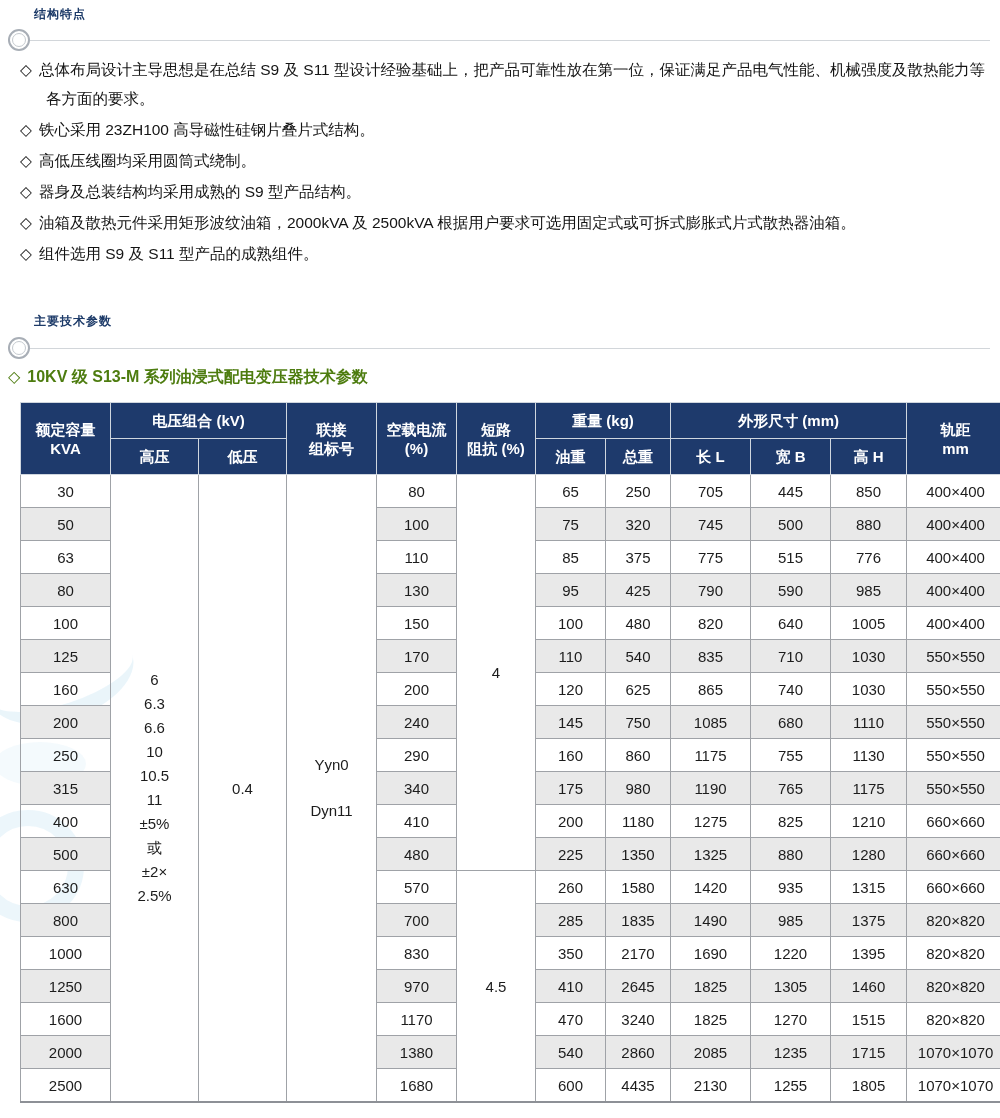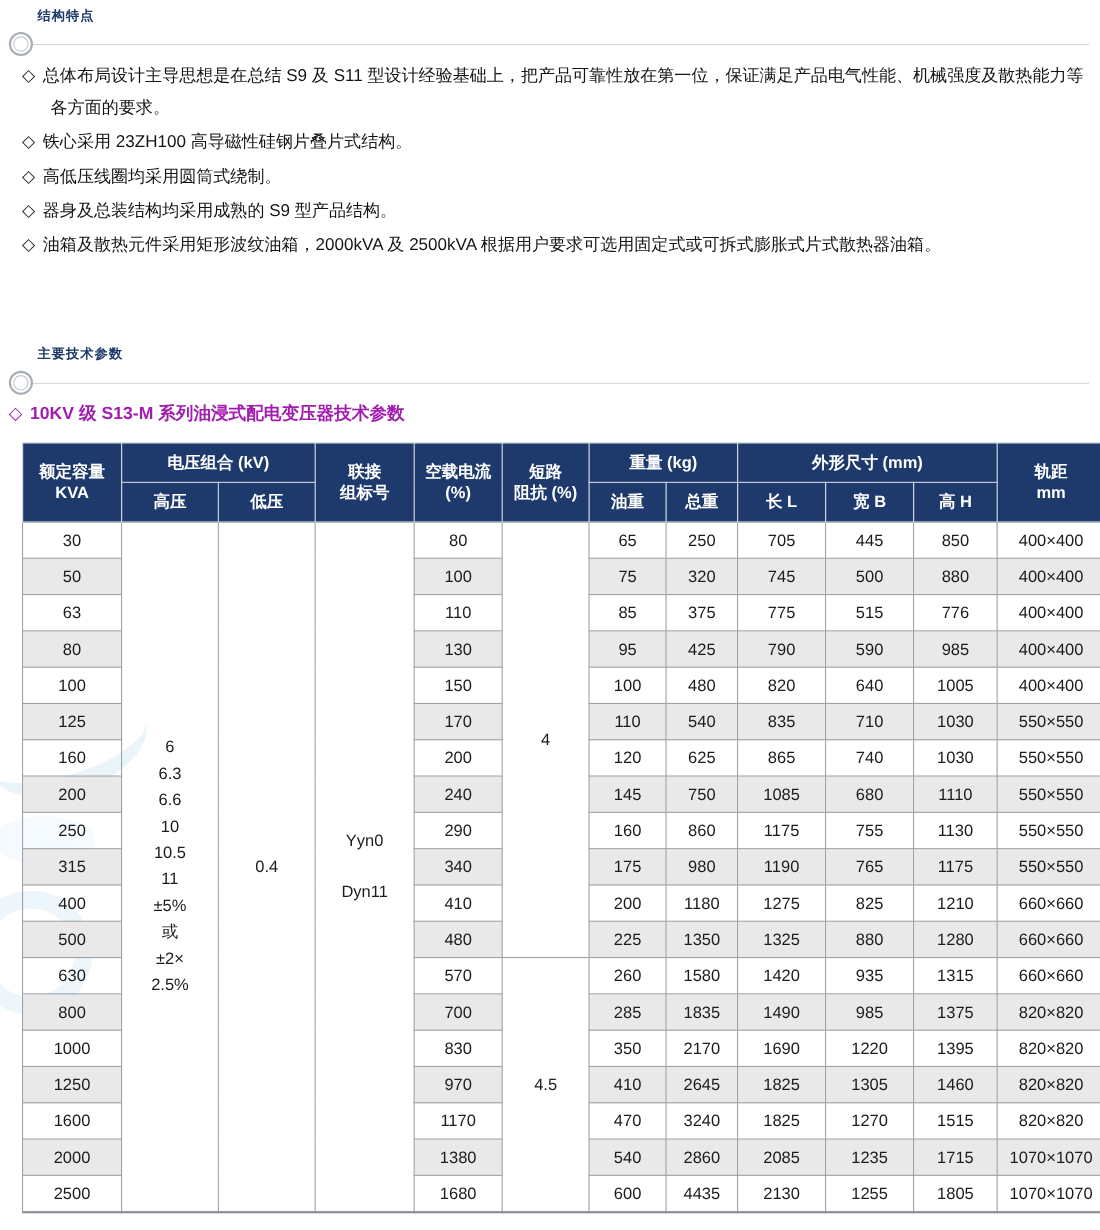--- a/index.html
+++ b/index.html
@@ -28,21 +28,21 @@
   .ring::after{content:"";width:12px;height:12px;border:1px solid #c5cacf;border-radius:50%;}
   
   .bullets{position:absolute;left:20px;top:55px;width:980px;}
   .bullet{
     margin:0 0 2px 0;font-size:15.5px;line-height:29px;color:#141414;
     padding-left:26px;text-indent:-26px;
   }
   .bullet .marker{margin-right:7px;color:#222;}
   .subtitle{
     position:absolute;left:8px;top:364px;width:980px;margin:0;
-    font-size:16px;font-weight:600;color:#a21caf;line-height:26px;
+    font-size:16px;font-weight:600;color:#4d7c0f;line-height:26px;
   }
   .subtitle .marker{margin-right:7px;font-weight:400;}
   
   .watermark{position:absolute;left:0;top:0;width:1000px;height:1118px;z-index:0;}
   .wm-ring{
     position:absolute;left:-28px;top:810px;width:112px;height:112px;box-sizing:border-box;
     border:16px solid #ddeef8;border-radius:50%;opacity:.55;
   }
   .wm-swoosh{
     position:absolute;left:-14px;top:636px;width:150px;height:84px;box-sizing:border-box;
@@ -85,20 +85,21 @@
 <h1 class="section-title" id="title1">结构特点</h1>
 <div class="divider" id="divider1"></div>
 <div class="ring" id="ring1"></div>
 
 <div class="bullets">
   <p class="bullet"><span class="marker">◇</span><span>总体布局设计主导思想是在总结 S9 及 S11 型设计经验基础上，把产品可靠性放在第一位，保证满足产品电气性能、机械强度及散热能力等各方面的要求。</span></p>
   <p class="bullet"><span class="marker">◇</span><span>铁心采用 23ZH100 高导磁性硅钢片叠片式结构。</span></p>
   <p class="bullet"><span class="marker">◇</span><span>高低压线圈均采用圆筒式绕制。</span></p>
   <p class="bullet"><span class="marker">◇</span><span>器身及总装结构均采用成熟的 S9 型产品结构。</span></p>
   <p class="bullet"><span class="marker">◇</span><span>油箱及散热元件采用矩形波纹油箱，2000kVA 及 2500kVA 根据用户要求可选用固定式或可拆式膨胀式片式散热器油箱。</span></p>
+  <p class="bullet"><span class="marker">◇</span><span>组件选用 S9 及 S11 型产品的成熟组件。</span></p>
 </div>
 
 <h1 class="section-title" id="title2">主要技术参数</h1>
 <div class="divider" id="divider2"></div>
 <div class="ring" id="ring2"></div>
 
 <p class="subtitle"><span class="marker">◇</span><span>10KV 级 S13-M 系列油浸式配电变压器技术参数</span></p>
 
 <div class="table-wrap">
   <table>

